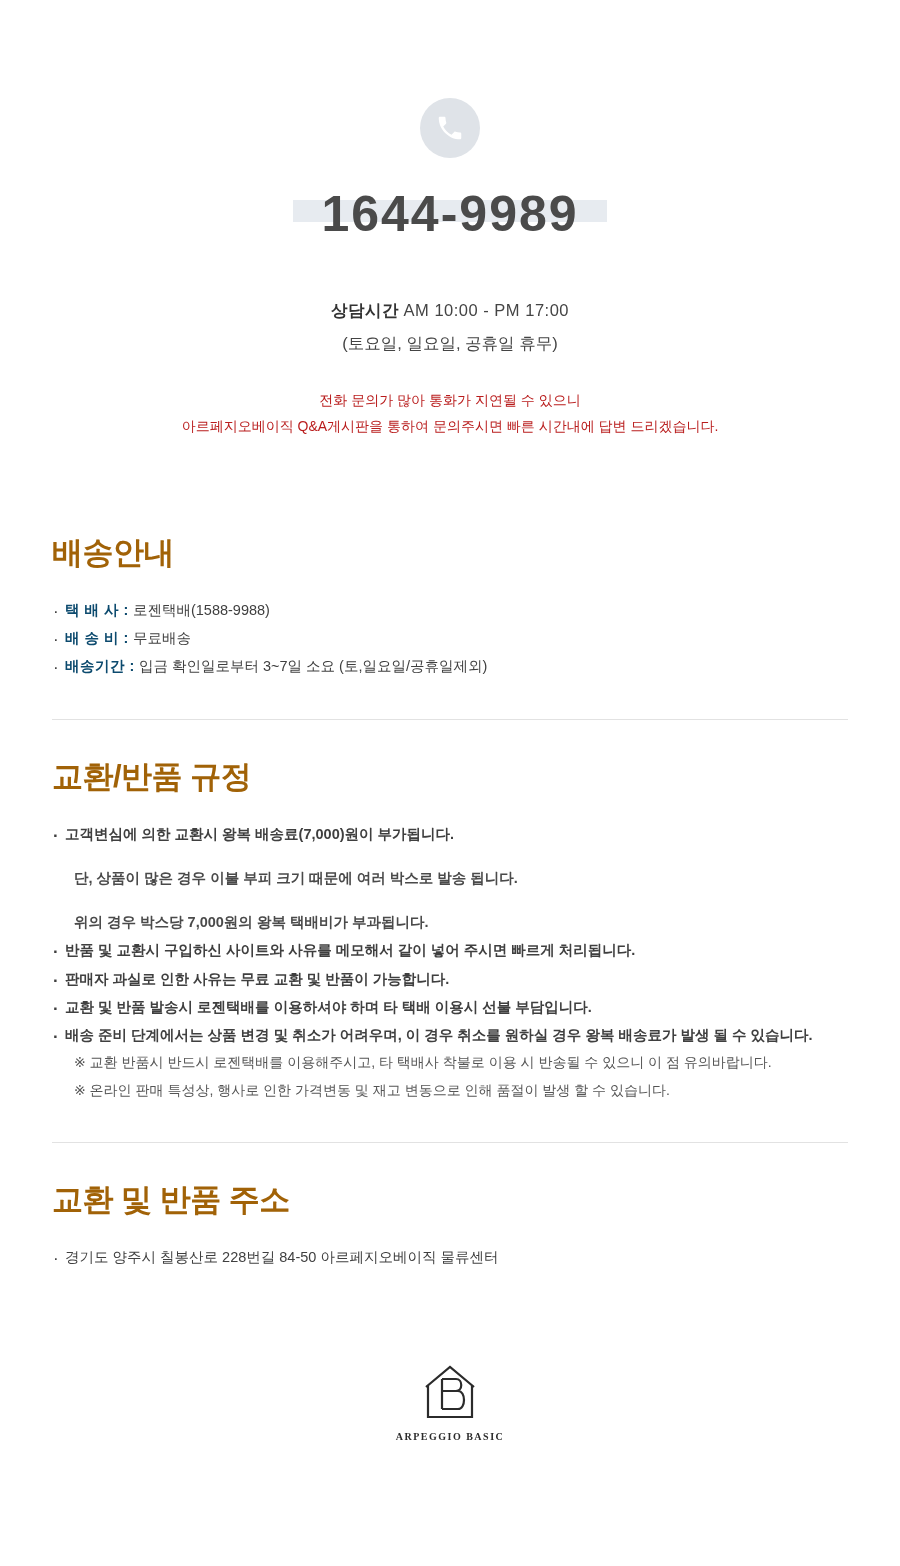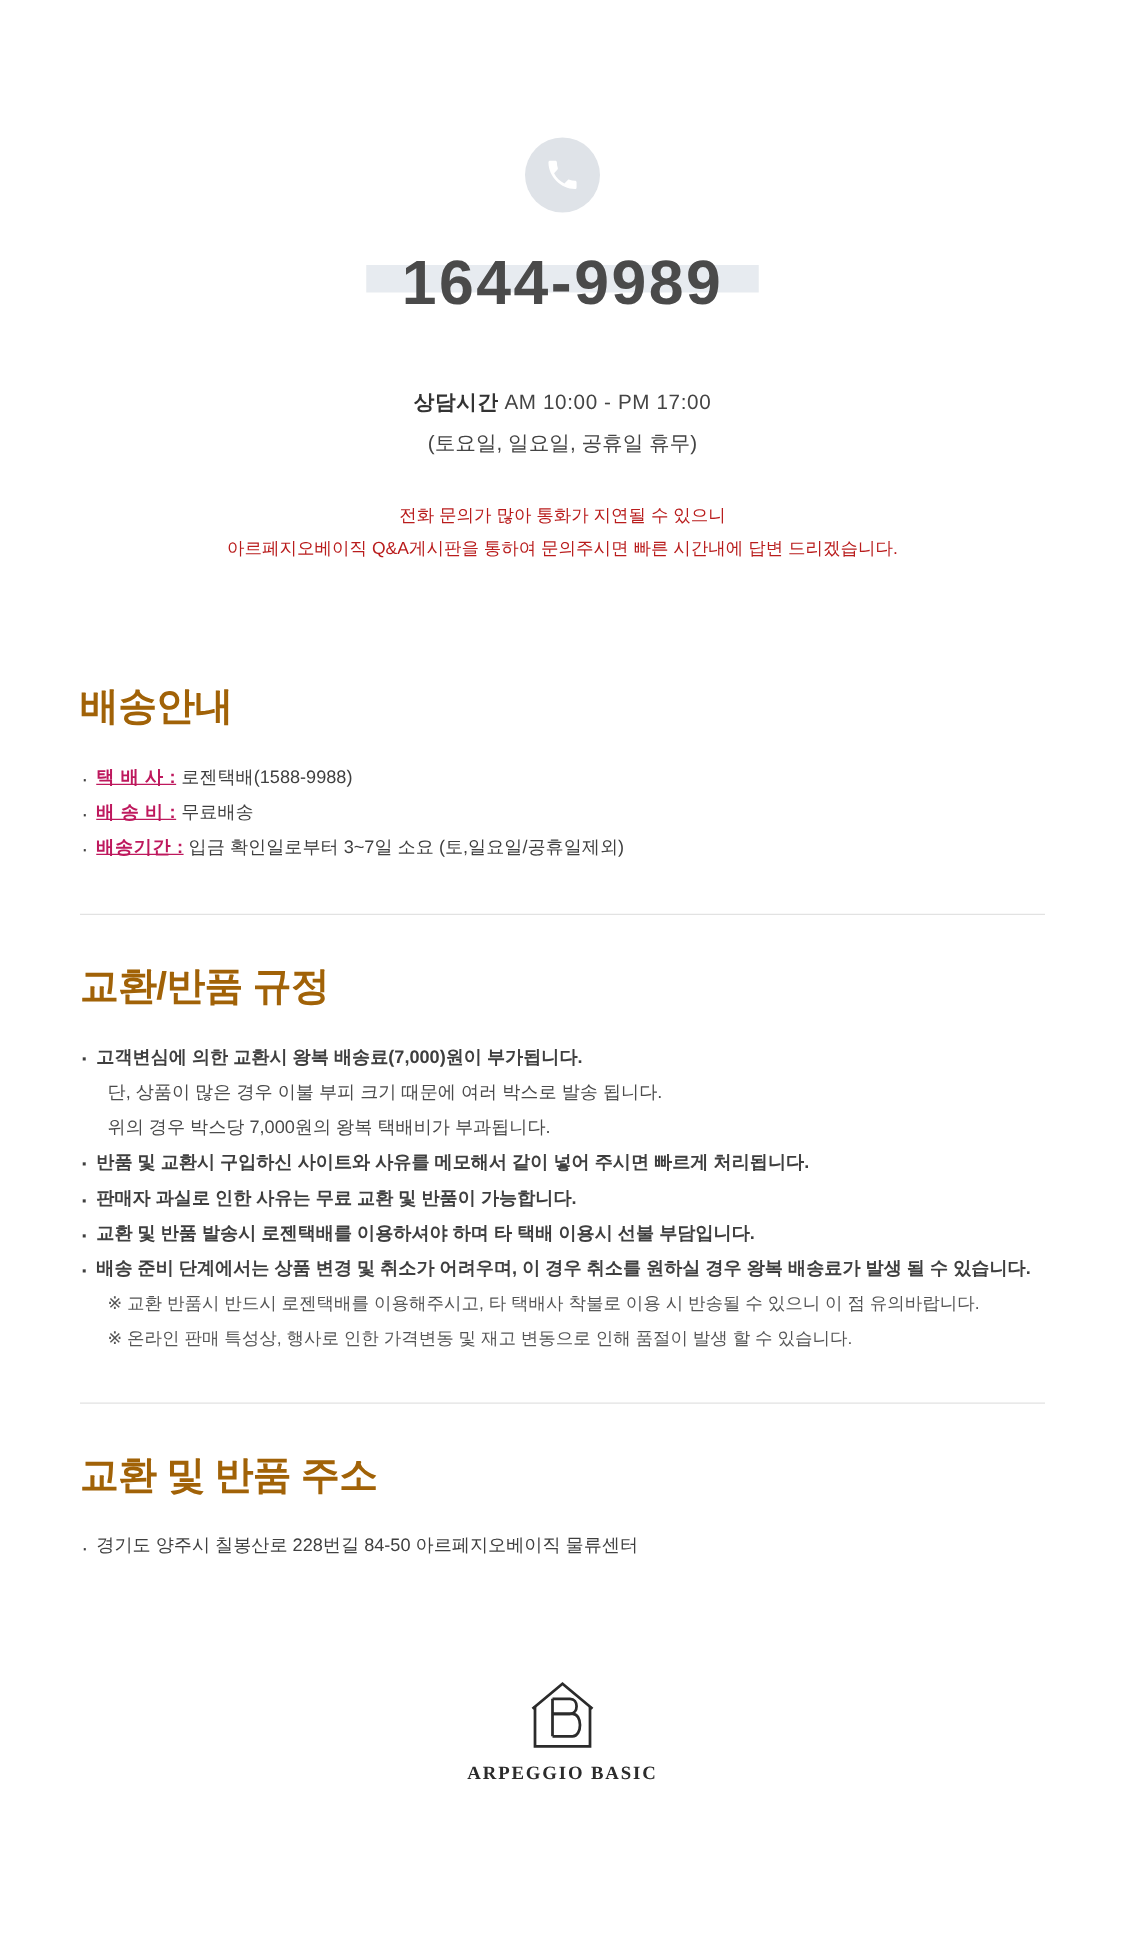--- a/index.html
+++ b/index.html
@@ -12,21 +12,21 @@
     width: 900px;
     min-height: 1566px;
     font-family: "Liberation Sans", "DejaVu Sans", sans-serif;
     color: #333333;
     -webkit-font-smoothing: antialiased;
   }
   .page {
     width: 900px;
     min-height: 1566px;
     position: relative;
-    padding: 12px;
+    padding: 0;
   }
 
   
   .phone-section {
     text-align: center;
     padding-top: 98px;
   }
   .phone-icon-circle {
     width: 60px;
     height: 60px;
@@ -115,55 +115,55 @@
     content: "·";
     position: absolute;
     left: 1px;
     top: -1px;
     font-size: 17px;
     color: #3f3f3f;
   }
   ul.list > li.bold { font-weight: bold; }
   ul.list > li.sub {
     padding-left: 22px;
-    font-weight: normal;
+    font-weight: bold;
     color: #4a4a4a;
+    margin-top: 16px;
   }
   ul.list > li.sub::before { content: none; }
   ul.list > li.note-line {
     padding-left: 22px;
     font-weight: normal;
     font-size: 14px;
     color: #555555;
   }
   ul.list > li.note-line::before { content: none; }
 
   .label-key {
     font-weight: bold;
-    color: #be185d;
+    color: #0c4a6e;
     letter-spacing: 0.5px;
-    text-decoration: underline;
   }
 
   .divider {
     border: 0;
     border-top: 1px solid #e2e2e2;
     margin: 38px 0 36px 0;
   }
 
   
   .footer {
     margin-top: 90px;
     padding-bottom: 60px;
     text-align: center;
   }
   .logo-mark { display: block; margin: 0 auto; }
   .logo-text {
     margin-top: 8px;
-    font-size: 15px;
+    font-size: 10px;
     letter-spacing: 1.5px;
     color: #2b2b2b;
     font-family: "Liberation Serif", "DejaVu Serif", serif;
     font-weight: bold;
   }
 </style>
 </head>
 <body>
 
 <div class="page">

